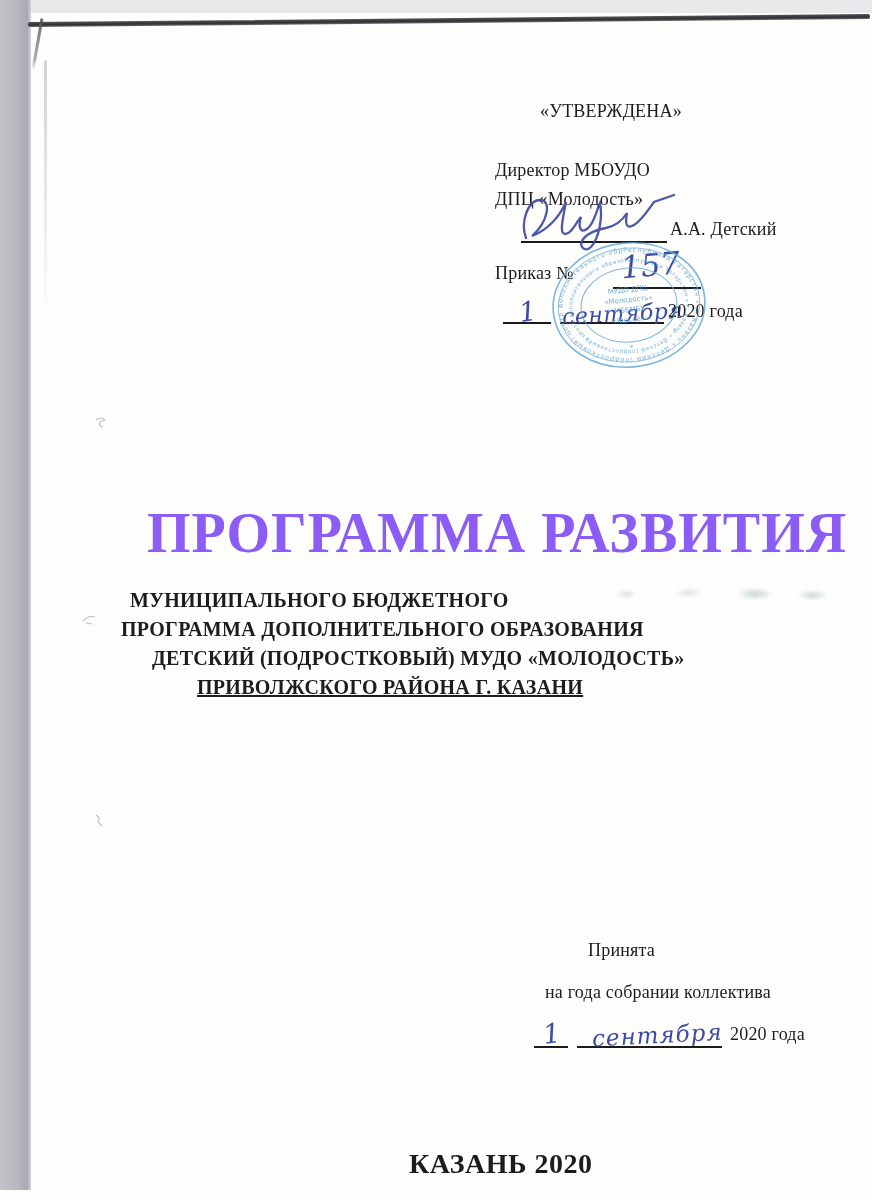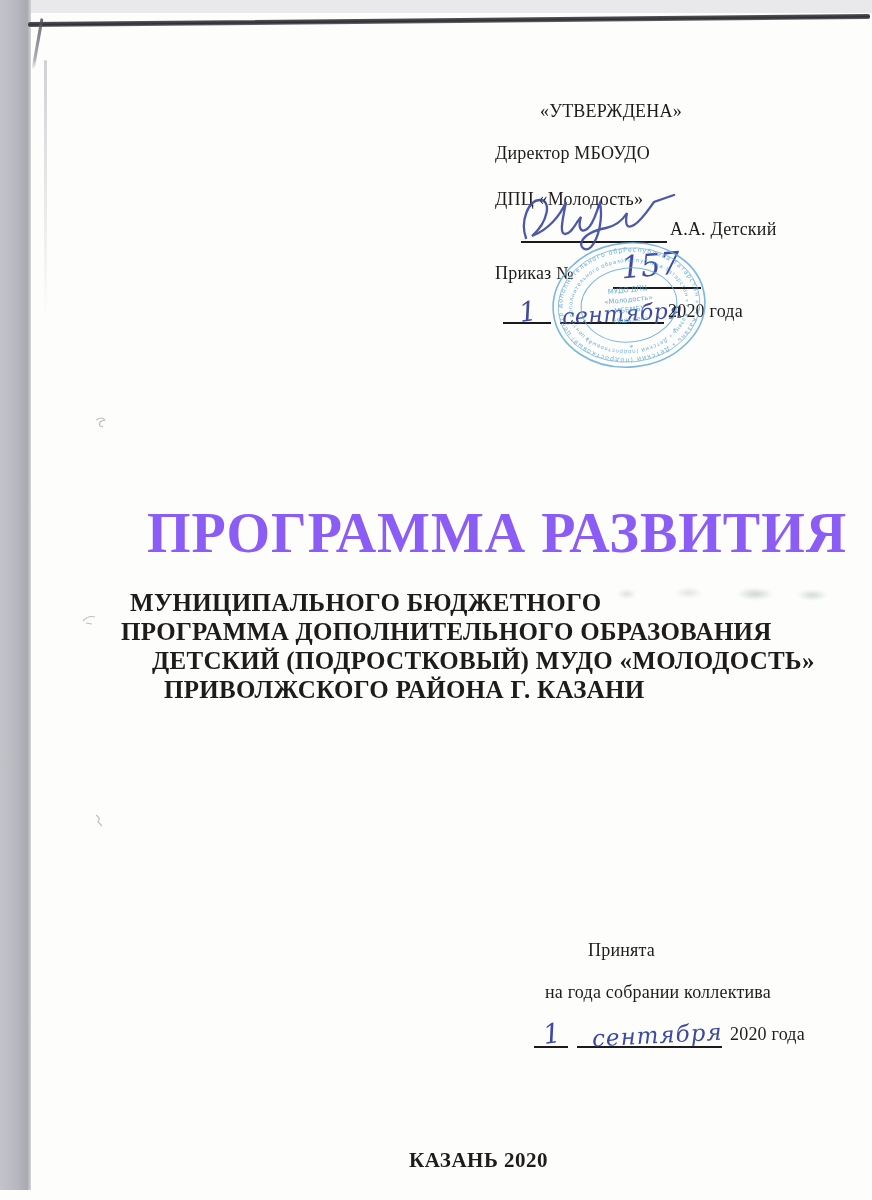--- a/index.html
+++ b/index.html
@@ -49,22 +49,22 @@
   .hdr{font-size:18px;font-weight:normal;white-space:nowrap;letter-spacing:.2px;}
   .uline{position:absolute;border-bottom:2px solid #1b1b1b;}
   .handwriting{
     font-family:"DejaVu Serif",serif;font-style:italic;font-weight:normal;
     color:#3e4aa2;white-space:nowrap;
   }
   .title{
     font-size:56px;font-weight:bold;letter-spacing:1px;white-space:nowrap;
     color:#8b5cf6;
   }
-  .subtitle-line{font-size:25px;font-weight:bold;white-space:nowrap;letter-spacing:.3px;}
-  .footer-line{font-size:21px;font-weight:bold;letter-spacing:.5px;}
+  .subtitle-line{font-size:20px;font-weight:bold;white-space:nowrap;letter-spacing:.3px;}
+  .footer-line{font-size:28px;font-weight:bold;letter-spacing:.5px;}
   .stamp-wrap{position:absolute;left:548px;top:238px;width:162px;height:134px;opacity:.85;transform:rotate(-6deg);}
 </style>
 </head>
 <body>
 
 <div class="scan-top-strip"></div>
 <div class="scan-left-strip"></div>
 <div class="scan-top-edge"></div>
 <div class="scan-corner-curve"></div>
 <div class="scan-left-shadow"></div>
@@ -76,21 +76,21 @@
 </svg>
 <svg class="pencil-mark" style="left:80px;top:612px;" width="18" height="16">
   <path d="M3 9 q5 -6 12 -4 M6 11 l6 1" stroke="#8d8d92" stroke-width="1.2" fill="none"></path>
 </svg>
 <svg class="pencil-mark" style="left:92px;top:812px;" width="14" height="16">
   <path d="M4 3 q5 3 2 7 l4 4" stroke="#8d8d92" stroke-width="1.2" fill="none"></path>
 </svg>
 
 <div>
   <div class="abs hdr" style="left:540px;top:101px;">«УТВЕРЖДЕНА»</div>
-  <div class="abs hdr" style="left:495px;top:143px;">Директор МБОУДО</div>
+  <div class="abs hdr" style="left:495px;top:160px;">Директор МБОУДО</div>
   <div class="abs hdr" style="left:495px;top:189px;">ДПЦ «Молодость»</div>
 
   <div class="uline" style="left:521px;top:222px;width:146px;height:19px;"></div>
   <svg class="abs" style="left:516px;top:190px;" width="168" height="62" viewBox="0 0 168 62">
     <path d="M10 48 C 4 32 12 10 24 10 C 36 10 32 32 16 46 C 32 40 44 26 50 12
              C 47 28 43 44 49 44 C 56 44 60 32 65 27 C 62 36 64 44 71 39
              C 78 34 80 22 84 13 C 87 28 83 48 75 57 C 70 62 63 58 66 51
              C 70 43 80 40 90 38 C 99 36 106 31 111 23 C 109 33 110 40 118 35
              C 126 30 132 20 138 12 L 158 5" stroke="#3e4aa2" stroke-width="2.3" fill="none" stroke-linecap="round" opacity=".92"></path>
   </svg>
@@ -129,21 +129,21 @@
   <text x="122" y="100" font-size="8" fill="#5aa3d4">*</text>
   <text x="77" y="112" font-size="8" fill="#5aa3d4">*</text>
 </svg>
 
 <div class="abs title" style="left:147px;top:501px;">ПРОГРАММА РАЗВИТИЯ</div>
 
 <div>
   <div class="abs subtitle-line" style="left:130px;top:589px;">МУНИЦИПАЛЬНОГО БЮДЖЕТНОГО</div>
   <div class="abs subtitle-line" style="left:121px;top:618px;">ПРОГРАММА ДОПОЛНИТЕЛЬНОГО ОБРАЗОВАНИЯ</div>
   <div class="abs subtitle-line" style="left:152px;top:647px;">ДЕТСКИЙ (ПОДРОСТКОВЫЙ) МУДО «МОЛОДОСТЬ»</div>
-  <div class="abs subtitle-line" style="left:164px;top:676px;">ПРИВОЛЖСКОГО РАЙОНА Г. КАЗАНИ</div>
+  <div class="abs subtitle-line" style="left:197px;top:676px;text-decoration:underline;">ПРИВОЛЖСКОГО РАЙОНА Г. КАЗАНИ</div>
 </div>
 
 <div>
   <div class="abs hdr" style="left:588px;top:940px;text-align:right;">Принята</div>
   <div class="abs hdr" style="left:545px;top:982px;">на года собрании коллектива</div>
 
   <div class="uline" style="left:534px;top:1024px;width:34px;height:22px;"></div>
   <div class="uline" style="left:577px;top:1024px;width:145px;height:22px;"></div>
   <div class="abs handwriting" style="left:543px;top:1018px;font-size:27px;transform:rotate(-8deg);">1</div>
   <div class="abs handwriting" style="left:592px;top:1022px;font-size:23px;transform:rotate(-3deg);letter-spacing:1px;">сентября</div>

